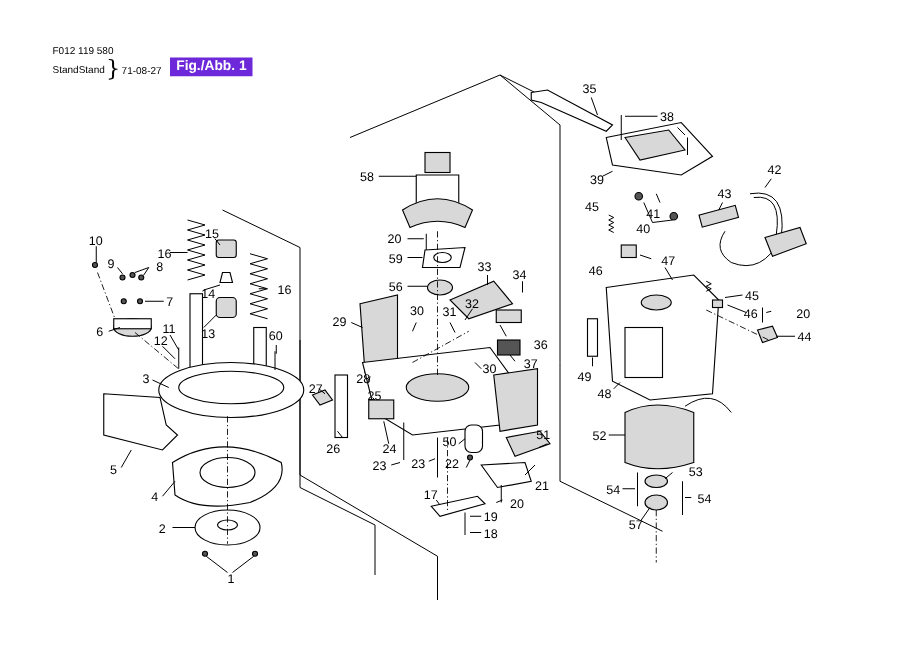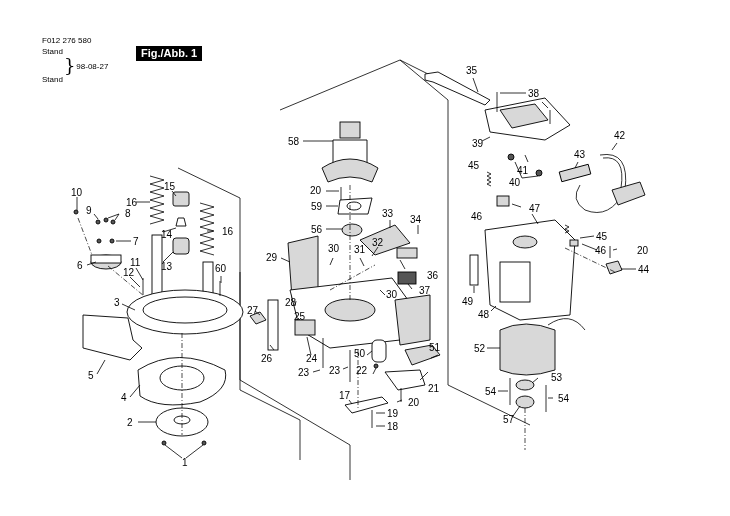--- a/index.html
+++ b/index.html
@@ -1,42 +1,42 @@
 <!DOCTYPE html>
 <html><head>
 <meta charset="utf-8">
 <style>
   html, body { margin: 0; padding: 0; background: #ffffff; }
   body { width: 730px; height: 516px; position: relative; overflow: hidden; font-family: "Liberation Sans", sans-serif; color: #000; }
   .hdr { position: absolute; font-size: 8px; line-height: 9px; }
   #doc-number { left: 42px; top: 36px; }
   #stand-issue { left: 42px; top: 48px; display: flex; align-items: center; }
-  #stand-issue .labels { display: flex; flex-direction: column; font-size: 8px; line-height: 8px; gap: 20px; }
+  #stand-issue .labels { display: flex; font-size: 8px; line-height: 8px; }
   #stand-issue .brace { font-size: 18px; line-height: 16px; margin: 0 1px; font-family: "DejaVu Serif", serif; }
   #stand-issue .date { font-size: 8px; }
-  #fig-label { position: absolute; left: 136px; top: 46px; background: #000000; color: #fff; font-weight: bold; font-size: 11px; padding: 1px 5px; line-height: 13px; }
+  #fig-label { position: absolute; left: 136px; top: 46px; background: #6d28d9; color: #fff; font-weight: bold; font-size: 11px; padding: 1px 5px; line-height: 13px; }
   svg { position: absolute; left: 0; top: 0; }
   .lbl { font-family: "Liberation Sans", sans-serif; font-size: 10px; font-weight: normal; fill: #000; }
   .ln { stroke: #000; stroke-width: 0.8; fill: none; }
   .dash { stroke: #000; stroke-width: 0.7; fill: none; stroke-dasharray: 5 2 1 2; }
   .part { stroke: #000; stroke-width: 0.9; fill: #fff; }
   .partg { stroke: #000; stroke-width: 0.9; fill: #d8d8d8; }
   .partd { stroke: #000; stroke-width: 0.9; fill: #555; }
 </style>
 </head>
 <body>
 
-<div class="hdr" id="doc-number">F012 276 580</div>
+<div class="hdr" id="doc-number">F012 119 580</div>
 <div class="hdr" id="stand-issue">
   <div class="labels">
     <span>Stand</span>
     <span>Stand</span>
   </div>
   <span class="brace">}</span>
-  <span class="date">98-08-27</span>
+  <span class="date">71-08-27</span>
 </div>
 <div id="fig-label">Fig./Abb. 1</div>
 
 <svg width="730" height="516" viewBox="0 0 730 516">
 
   <g>
     <polyline class="ln" points="178,168 240,198 240,390 300,420 300,460"></polyline>
     <polyline class="ln" points="240,272 240,380 350,445"></polyline>
     <polyline class="ln" points="350,445 350,480"></polyline>
     <polyline class="ln" points="280,110 400,60 448,100 448,290"></polyline>

